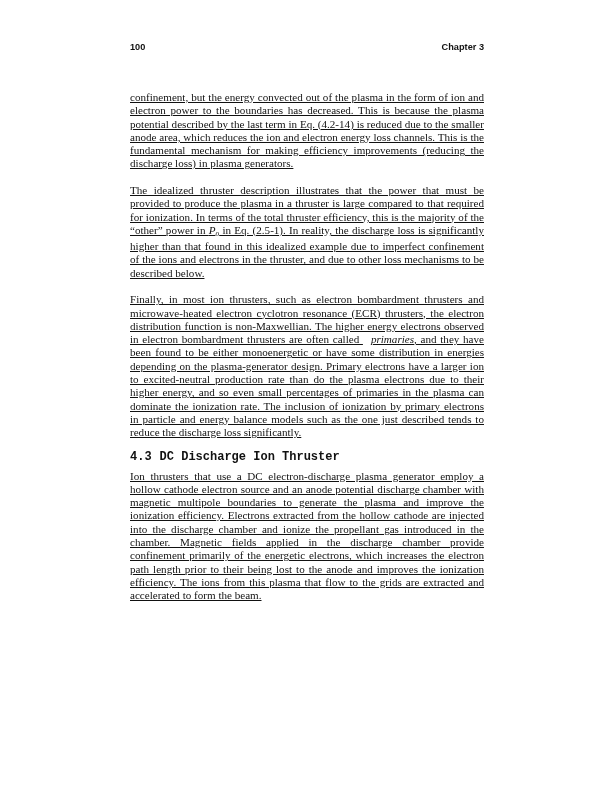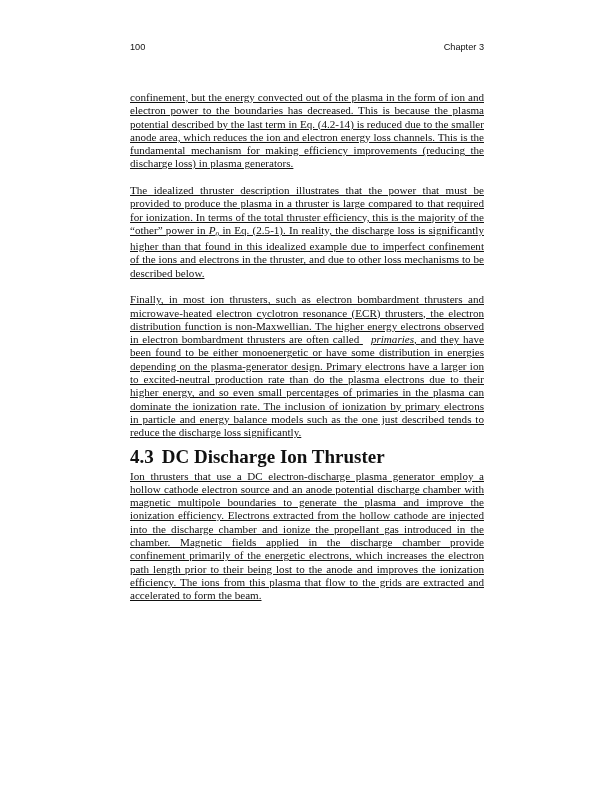--- a/index.html
+++ b/index.html
@@ -15,21 +15,21 @@
       font-family: "Liberation Serif", serif;
       color: #111111;
     }
     .page-header {
       position: absolute;
       left: 130px;
       top: 42px;
       width: 354px;
       height: 14px;
       font-family: "Liberation Sans", sans-serif;
-      font-weight: normal;
+      font-weight: bold;
       font-size: 9.2px;
     }
     .page-number { position: absolute; left: 0; top: 0; }
     .chapter-label { position: absolute; right: 0; top: 0; }
 
     .body-text {
       position: absolute;
       left: 130px;
       top: 91px;
       width: 354px;
@@ -37,23 +37,23 @@
       line-height: 13.28px;
     }
     .para {
       margin: 0 0 13.3px 0;
       text-align: justify;
       text-align-last: left;
       text-decoration: underline;
     }
     .para i { font-style: italic; margin-left: 8px; }
     .section-heading {
-      font-family: Liberation Serif, serif;
+      font-family: Liberation Mono, monospace;
       font-weight: bold;
-      font-size: 19px;
+      font-size: 12px;
       line-height: 16px;
       margin: -4px 0 5px 0;
     }
     .section-heading .num { margin-right: 8px; }
     .sub { font-size: 7.5px; vertical-align: -2px; font-style: italic; }
     .var { font-style: italic; }
   </style>
 </head>
 <body>
 

